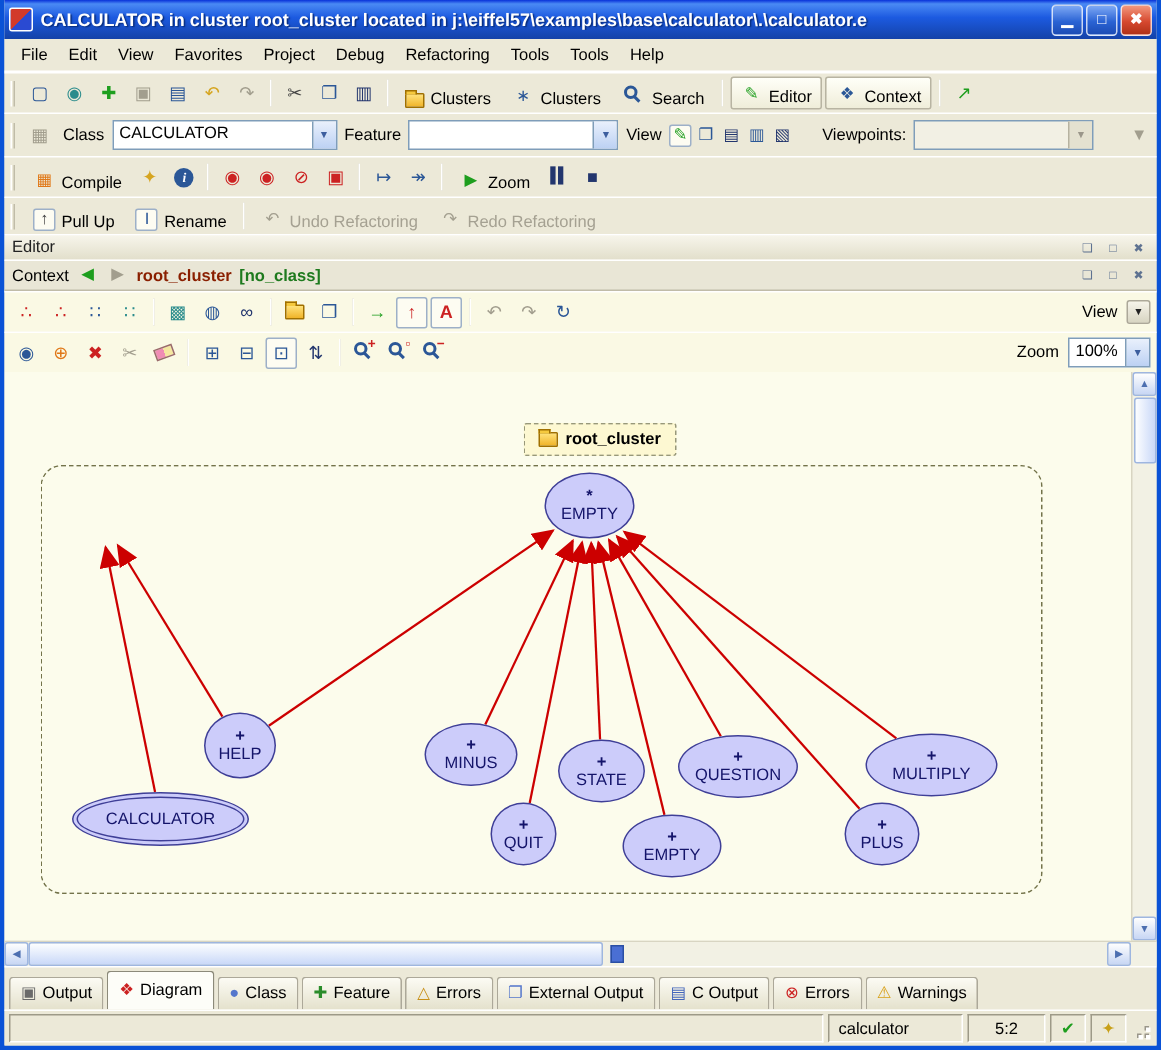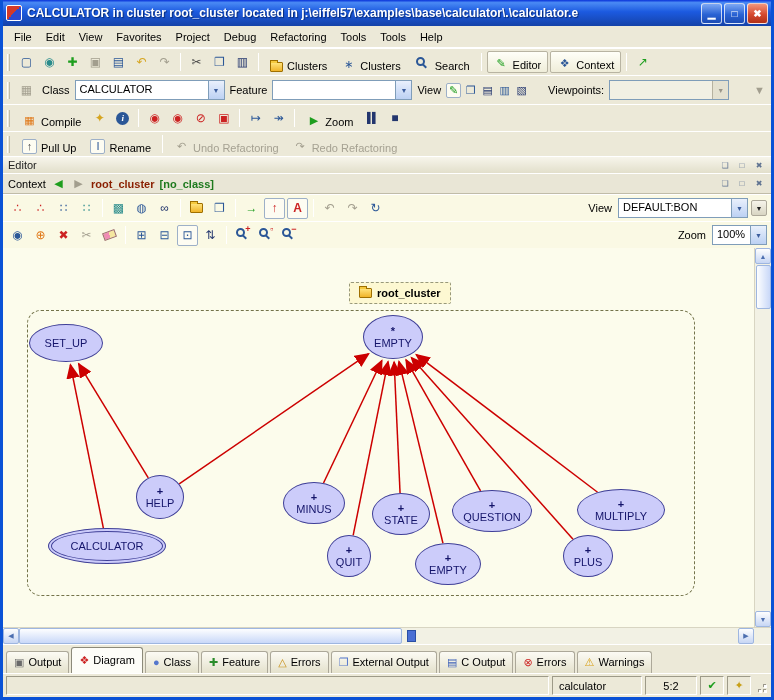--- a/index.html
+++ b/index.html
@@ -268,24 +268,20 @@
     <span class="sep"></span>
     <span class="ico c-green" style="font-weight:bold;">→</span>
     <span class="ico c-red boxed" style="font-weight:bold;">↑</span>
     <span class="ico c-red boxed" style="font-weight:bold;">A</span>
     <span class="sep"></span>
     <span class="ico c-gray">↶</span>
     <span class="ico c-gray">↷</span>
     <span class="ico c-blue">↻</span>
     <span class="right">
       <span class="lbl">View</span>
-      <span class="combo" style="width:130px">
-        <span class="cval">DEFAULT:BON</span>
-        <span class="carrow">▼</span>
-      </span>
       <span class="sbtn" style="color:#222;background:linear-gradient(#F6F4EA,#D8D5C2);border-color:#ACA899;">▼</span>
     </span>
   </div>
 
   <div class="tb yellow" style="height:27px;flex:0 0 27px;">
     <span class="ico c-blue">◉</span>
     <span class="ico c-orange">⊕</span>
     <span class="ico c-red">✖</span>
     <span class="ico c-gray">✂</span>
     <span class="ico">
@@ -341,23 +337,20 @@
           <line x1="397.0513554220655" y1="245.01123871319965" x2="391.12925947448525" y2="113.98486587298677" stroke="#cc0000" stroke-width="1.5" marker-end="url(#arrowhead)"></line>
           <line x1="439.97131668203815" y1="295.2452524876847" x2="395.95462949407823" y2="113.57637991192288" stroke="#cc0000" stroke-width="1.5" marker-end="url(#arrowhead)"></line>
           <line x1="477.55156087544805" y1="242.8785009326057" x2="403.03559094707424" y2="111.91103863425167" stroke="#cc0000" stroke-width="1.5" marker-end="url(#arrowhead)"></line>
           <line x1="570.0263403098861" y1="291.183428348026" x2="408.39702186999483" y2="109.66127071553268" stroke="#cc0000" stroke-width="1.5" marker-end="url(#arrowhead)"></line>
           <line x1="594.5728293090382" y1="244.2241204844895" x2="413.2384139342041" y2="106.63265618691804" stroke="#cc0000" stroke-width="1.5" marker-end="url(#arrowhead)"></line>
         </svg>
       <div class="cluster-tab" style="left: 346px; top: 34px;">
         <span class="folder"></span>
         <span>root_cluster</span>
       </div>
-    <div class="node" style="left: 26px; top: 76px; width: 74px; height: 38px; background: rgb(204, 204, 250); border-color: rgb(63, 63, 151);">
-          <div class="nlabel">SET_UP</div>
-        </div>
         <div class="node" style="left: 360px; top: 67px; width: 60px; height: 44px; background: rgb(204, 204, 250); border-color: rgb(63, 63, 151);">
           <div class="ann">*</div>
           <div class="nlabel">EMPTY</div>
         </div>
         <div class="node" style="left: 133px; top: 227px; width: 48px; height: 44px; background: rgb(204, 204, 250); border-color: rgb(63, 63, 151);">
           <div class="ann">+</div>
           <div class="nlabel">HELP</div>
         </div>
         <div class="node double" style="left: 45px; top: 280px; width: 118px; height: 36px; background: rgb(204, 204, 250); border-color: rgb(63, 63, 151);">
           <div class="nlabel">CALCULATOR</div>

